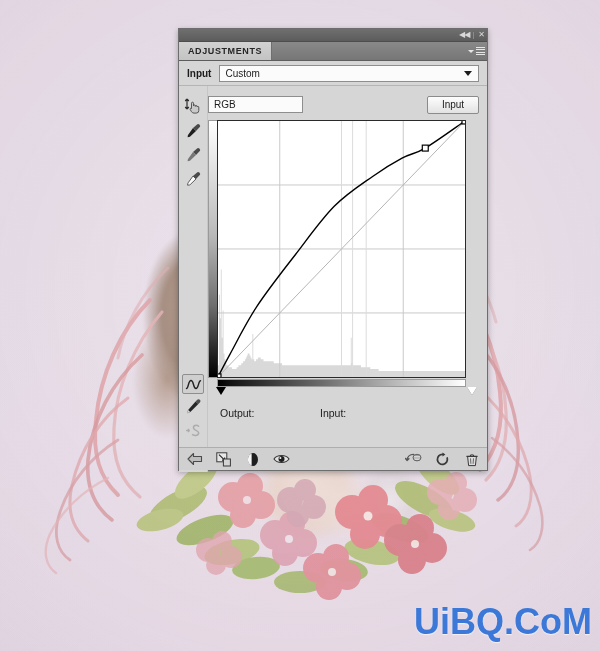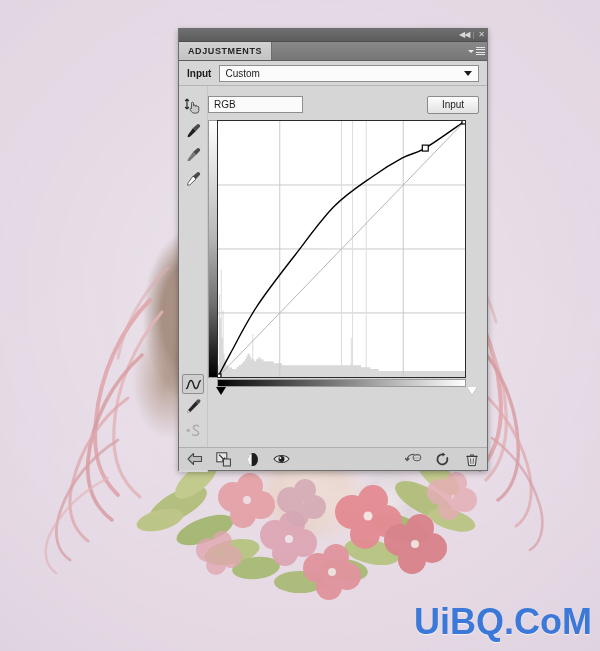--- a/index.html
+++ b/index.html
@@ -481,20 +481,28 @@
       <div class="hgrad-row">
         <div class="hgrad-spacer"></div>
         <div class="hgrad"></div>
       </div>
 
       <div class="marker-row">
         <span class="tri tri-black"></span>
         <span class="tri tri-white"></span>
       </div>
 
+      <div class="io-row">
+        <span class="io-label io-out">
+          <span>Output:</span>
+        </span>
+        <span class="io-label io-in">
+          <span>Input:</span>
+        </span>
+      </div>
     </div>
   </div>
 
   <div class="panel-footer">
 
     <div class="fbtn">
       <svg width="16" height="14" viewBox="0 0 16 14">
         <path d="M6.5,1.5 L1,7 L6.5,12.5 L6.5,9.5 L14.5,9.5 L14.5,4.5 L6.5,4.5 Z" fill="#bdbdbd" stroke="#4a4a4a" stroke-width="1.1" stroke-linejoin="round"></path>
       </svg>
     </div>

